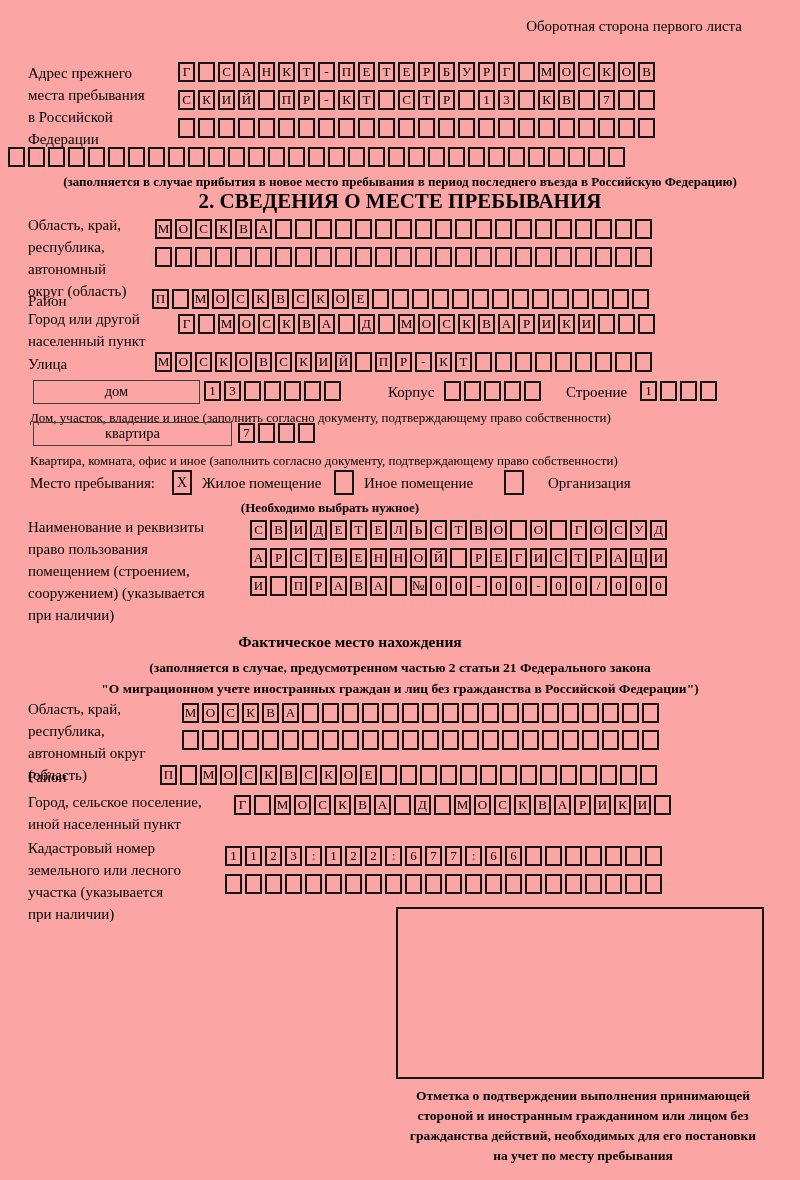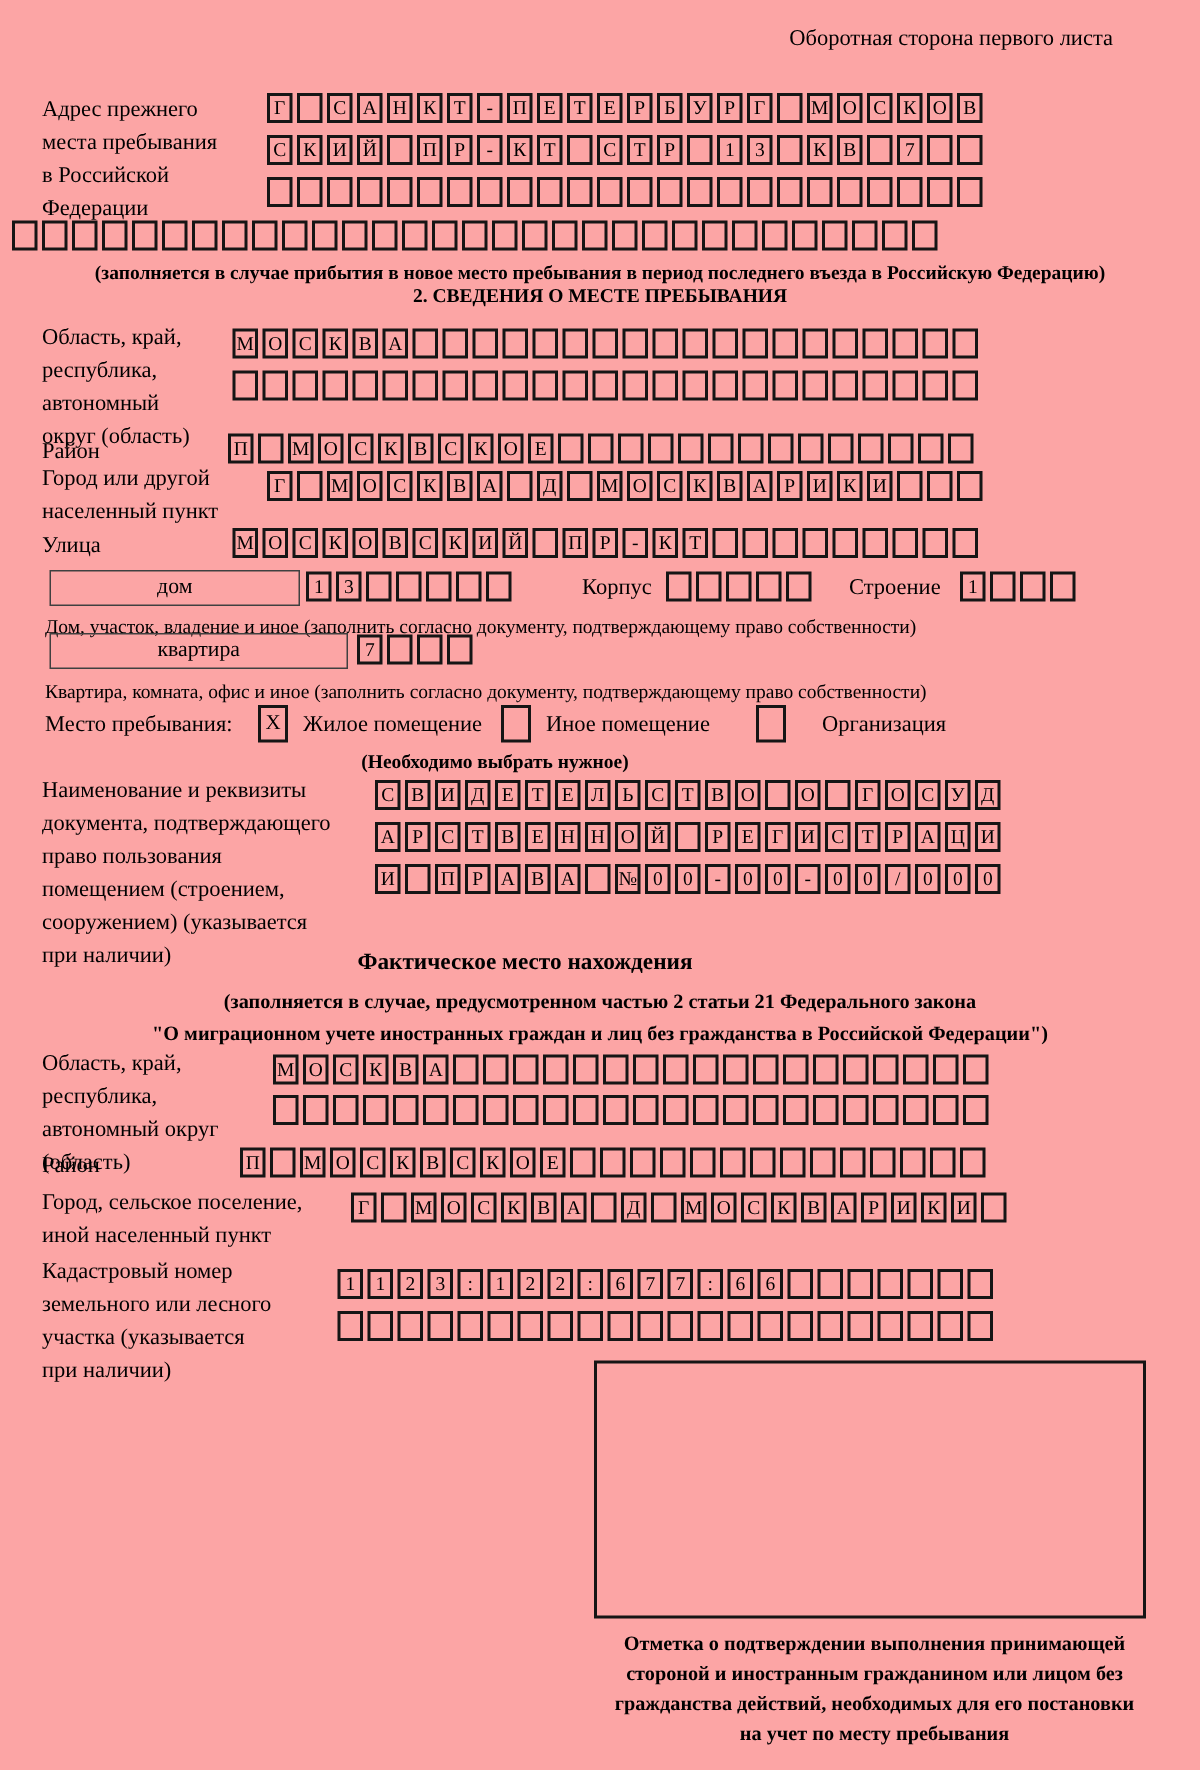--- a/index.html
+++ b/index.html
@@ -139,21 +139,21 @@
       <div class="cell"></div>
       <div class="cell"></div>
       <div class="cell"></div>
       <div class="cell"></div>
       <div class="cell"></div>
       <div class="cell"></div>
       <div class="cell"></div>
     </div>
   <div class="note center" style="left:0;top:173px;width:800px">(заполняется в случае прибытия в новое место пребывания в период последнего въезда в Российскую Федерацию)</div>
 
-  <div class="abs center bold" style="left:0;top:189px;width:800px;font-size:13px">2. СВЕДЕНИЯ О МЕСТЕ ПРЕБЫВАНИЯ</div>
+  <div class="abs center bold" style="left:0;top:189px;width:800px;font-size:21px">2. СВЕДЕНИЯ О МЕСТЕ ПРЕБЫВАНИЯ</div>
 
   <div class="label" style="left:28px;top:214px">
       <div>Область, край,</div>
       <div>республика,</div>
       <div>автономный</div>
       <div>округ (область)</div>
     </div>
   <div class="cells" style="left:155px;top:219px">
       <div class="cell">М</div>
       <div class="cell">О</div>
@@ -338,21 +338,20 @@
   <div class="checkbox" style="left:172px;top:470px">X</div>
   <div class="label" style="left:202px;top:472px">Жилое помещение</div>
   <div class="checkbox" style="left:334px;top:470px"></div>
   <div class="label" style="left:364px;top:472px">Иное помещение</div>
   <div class="checkbox" style="left:504px;top:470px"></div>
   <div class="label" style="left:548px;top:472px">Организация</div>
   <div class="note center" style="left:170px;top:499px;width:320px">(Необходимо выбрать нужное)</div>
 
   <div class="label" style="left:28px;top:516px">
       <div>Наименование и реквизиты</div>
-      <div>документа, подтверждающего</div>
       <div>право пользования</div>
       <div>помещением (строением,</div>
       <div>сооружением) (указывается</div>
       <div>при наличии)</div>
     </div>
   <div class="cells" style="left:250px;top:520px">
       <div class="cell">С</div>
       <div class="cell">В</div>
       <div class="cell">И</div>
       <div class="cell">Д</div>

